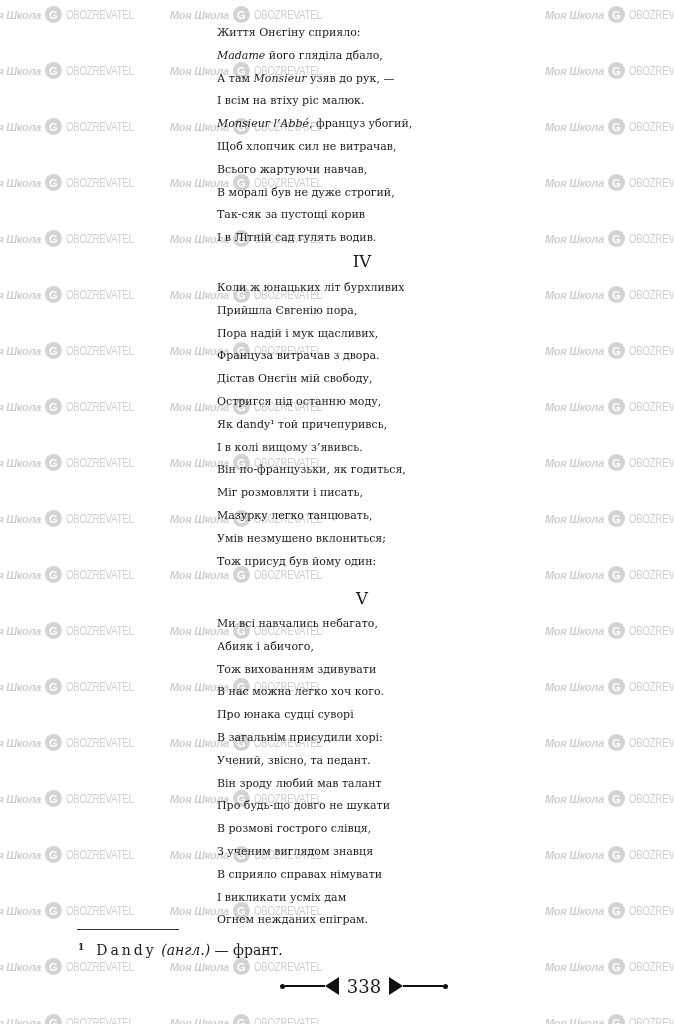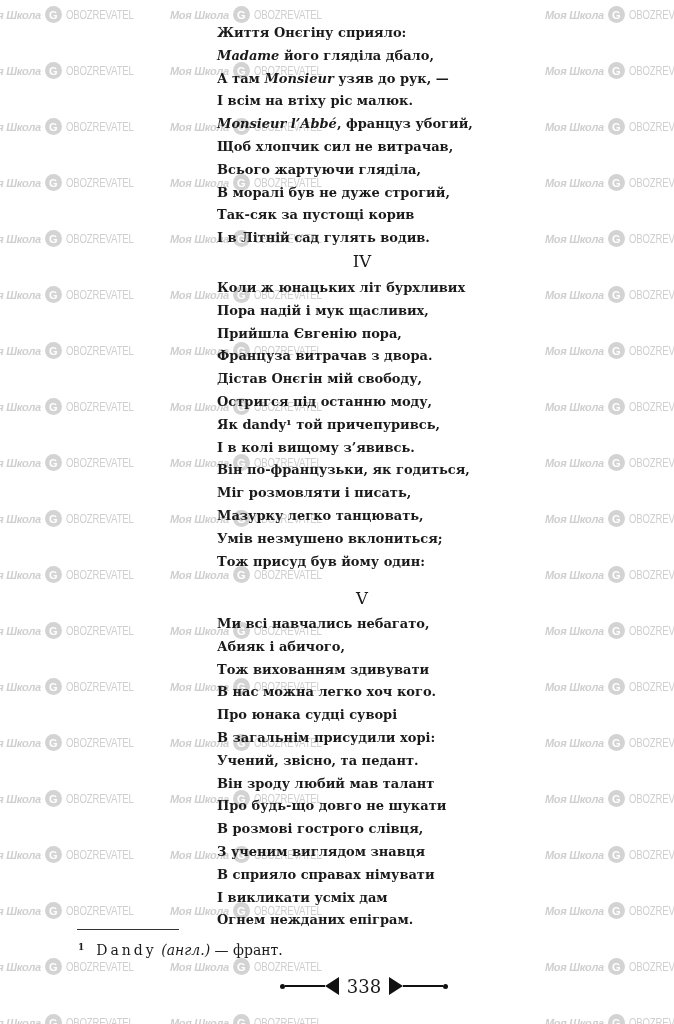--- a/index.html
+++ b/index.html
@@ -17,21 +17,21 @@
   }
   .wm .brand { font-style: italic; font-weight: bold; font-size: 11px; letter-spacing: -0.3px; }
   .wm .logo {
     width: 17px; height: 17px; border-radius: 50%; background: #d3d3d3;
     display: inline-flex; align-items: center; justify-content: center;
     color: #fff; font-size: 11px; font-weight: bold;
   }
   .wm .name { font-size: 12px; letter-spacing: -0.2px; transform: scaleX(0.8); transform-origin: left; display: inline-block; }
   .content { position: absolute; left: 0; top: 0; width: 674px; height: 1024px; z-index: 1; }
   .stanza { position: absolute; left: 217px; }
-  .line { font-size: 13px; line-height: 22.8px; white-space: nowrap; font-weight: bold; }
+  .line { font-size: 11px; line-height: 22.8px; white-space: nowrap; }
   .line i { font-style: italic; text-align: center; }
   .section-num {
     position: absolute; left: 217px; width: 290px; text-align: center;
     font-size: 16.5px;
   }
   .fn-rule { position: absolute; left: 77px; top: 929px; width: 102px; height: 1px; background: #333; }
   .footnote { position: absolute; left: 78px; top: 942px; font-size: 14px; white-space: nowrap; }
   .footnote sup { font-size: 9px; vertical-align: 5px; margin-right: 12px; font-weight: bold; }
   .footnote .spaced { letter-spacing: 3px; }
   .footnote i { font-style: italic; }
@@ -338,31 +338,31 @@
 
 <div class="content">
 
   <div class="stanza" style="top:22px;" id="stanza-intro">
       <div class="line"><span></span><i></i><span>Життя Онєгіну сприяло:</span></div>
       <div class="line"><span></span><i>Madame</i><span> його гляділа дбало,</span></div>
       <div class="line"><span>А там </span><i>Monsieur</i><span> узяв до рук, —</span></div>
       <div class="line"><span></span><i></i><span>І всім на втіху ріс малюк.</span></div>
       <div class="line"><span></span><i>Monsieur l’Abbé</i><span>, француз убогий,</span></div>
       <div class="line"><span></span><i></i><span>Щоб хлопчик сил не витрачав,</span></div>
-      <div class="line"><span></span><i></i><span>Всього жартуючи гляділа,</span></div>
+      <div class="line"><span></span><i></i><span>Всього жартуючи навчав,</span></div>
       <div class="line"><span></span><i></i><span>В моралі був не дуже строгий,</span></div>
       <div class="line"><span></span><i></i><span>Так-сяк за пустощі корив</span></div>
       <div class="line"><span></span><i></i><span>І в Літній сад гулять водив.</span></div>
     </div>
 
   <div class="section-num" style="top:252px;">IV</div>
   <div class="stanza" style="top:277px;" id="stanza-iv">
       <div class="line">Коли ж юнацьких літ бурхливих</div>
+      <div class="line">Прийшла Євгенію пора,</div>
       <div class="line">Пора надій і мук щасливих,</div>
-      <div class="line">Прийшла Євгенію пора,</div>
       <div class="line">Француза витрачав з двора.</div>
       <div class="line">Дістав Онєгін мій свободу,</div>
       <div class="line">Остригся під останню моду,</div>
       <div class="line">Як dandy¹ той причепуривсь,</div>
       <div class="line">І в колі вищому з’явивсь.</div>
       <div class="line">Він по-французьки, як годиться,</div>
       <div class="line">Міг розмовляти і писать,</div>
       <div class="line">Мазурку легко танцювать,</div>
       <div class="line">Умів незмушено вклониться;</div>
       <div class="line">Тож присуд був йому один:</div>

